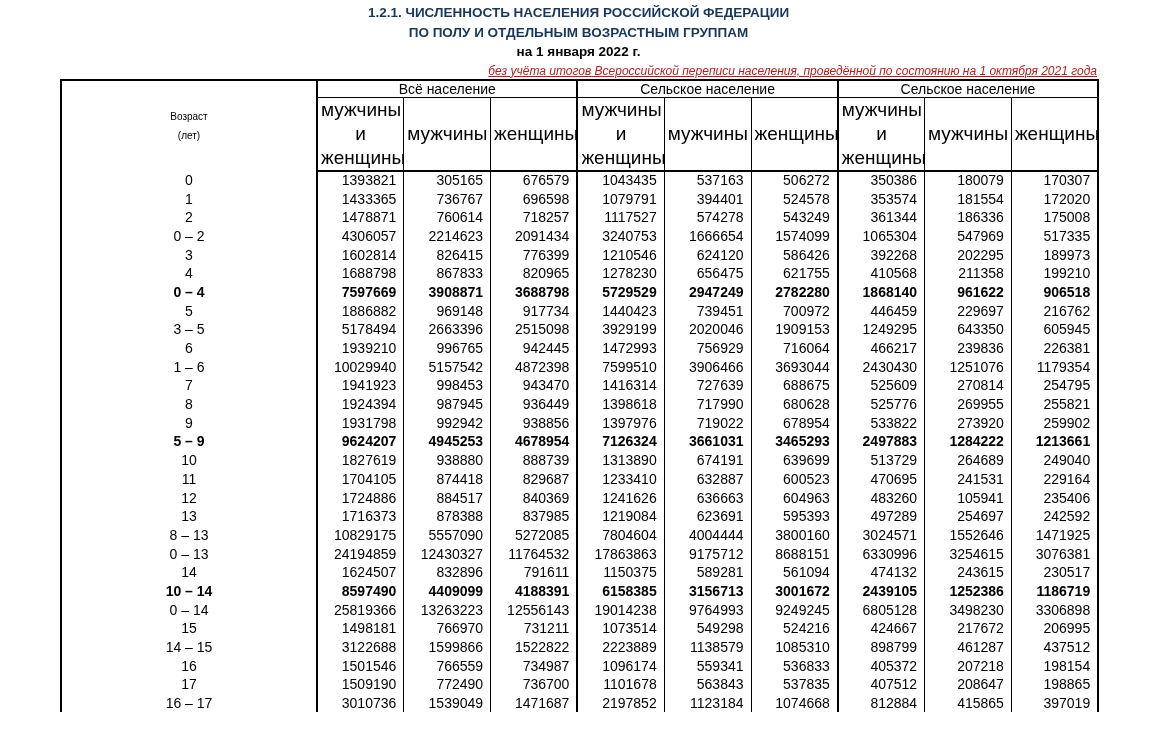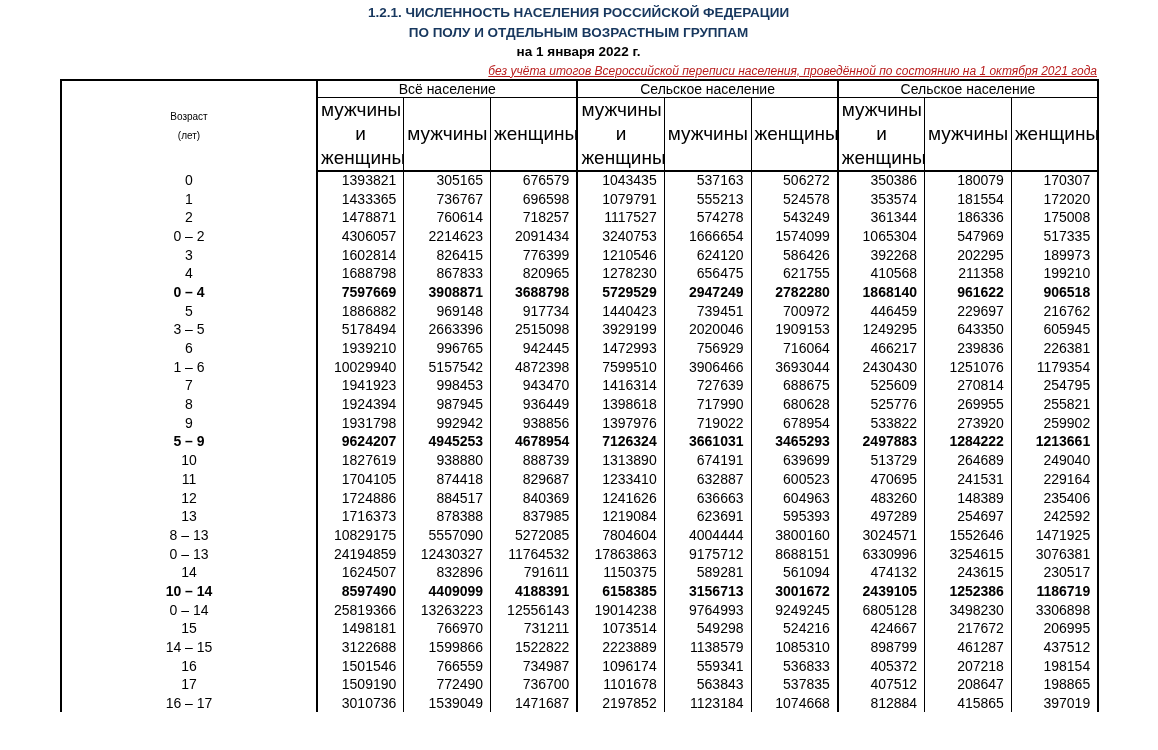--- a/index.html
+++ b/index.html
@@ -109,21 +109,21 @@
           <td class="num gs">350386</td>
           <td class="num">180079</td>
           <td class="num">170307</td>
         </tr>
         <tr>
           <td class="age">1</td>
           <td class="num gs">1433365</td>
           <td class="num">736767</td>
           <td class="num">696598</td>
           <td class="num gs">1079791</td>
-          <td class="num">555213</td>
+          <td class="num">394401</td>
           <td class="num">524578</td>
           <td class="num gs">353574</td>
           <td class="num">181554</td>
           <td class="num">172020</td>
         </tr>
         <tr>
           <td class="age">2</td>
           <td class="num gs">1478871</td>
           <td class="num">760614</td>
           <td class="num">718257</td>
@@ -304,21 +304,21 @@
         </tr>
         <tr>
           <td class="age">12</td>
           <td class="num gs">1724886</td>
           <td class="num">884517</td>
           <td class="num">840369</td>
           <td class="num gs">1241626</td>
           <td class="num">636663</td>
           <td class="num">604963</td>
           <td class="num gs">483260</td>
-          <td class="num">148389</td>
+          <td class="num">105941</td>
           <td class="num">235406</td>
         </tr>
         <tr>
           <td class="age">13</td>
           <td class="num gs">1716373</td>
           <td class="num">878388</td>
           <td class="num">837985</td>
           <td class="num gs">1219084</td>
           <td class="num">623691</td>
           <td class="num">595393</td>

